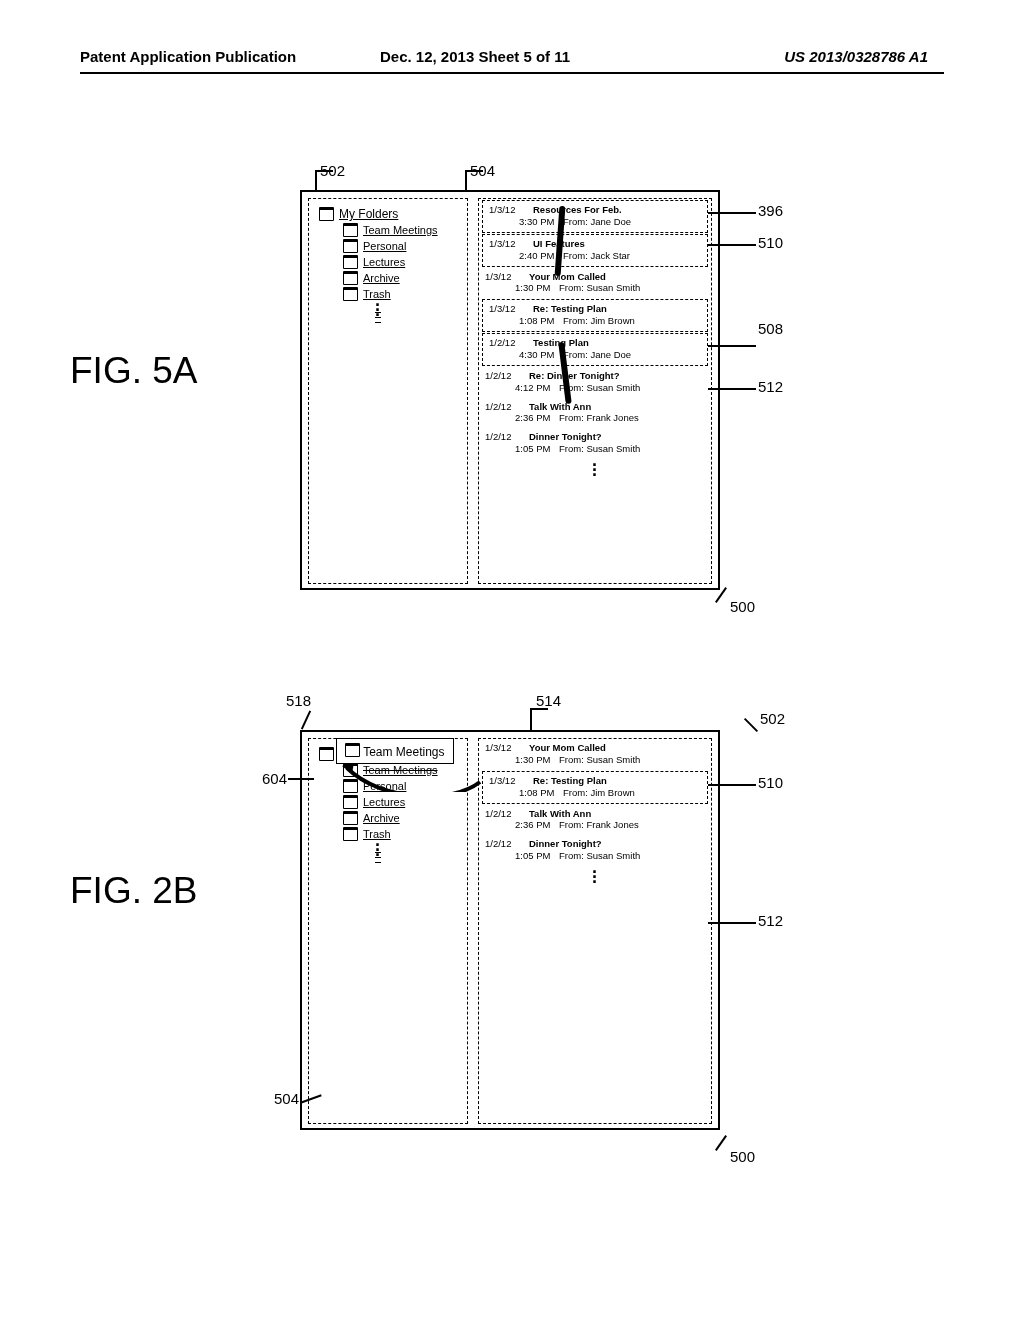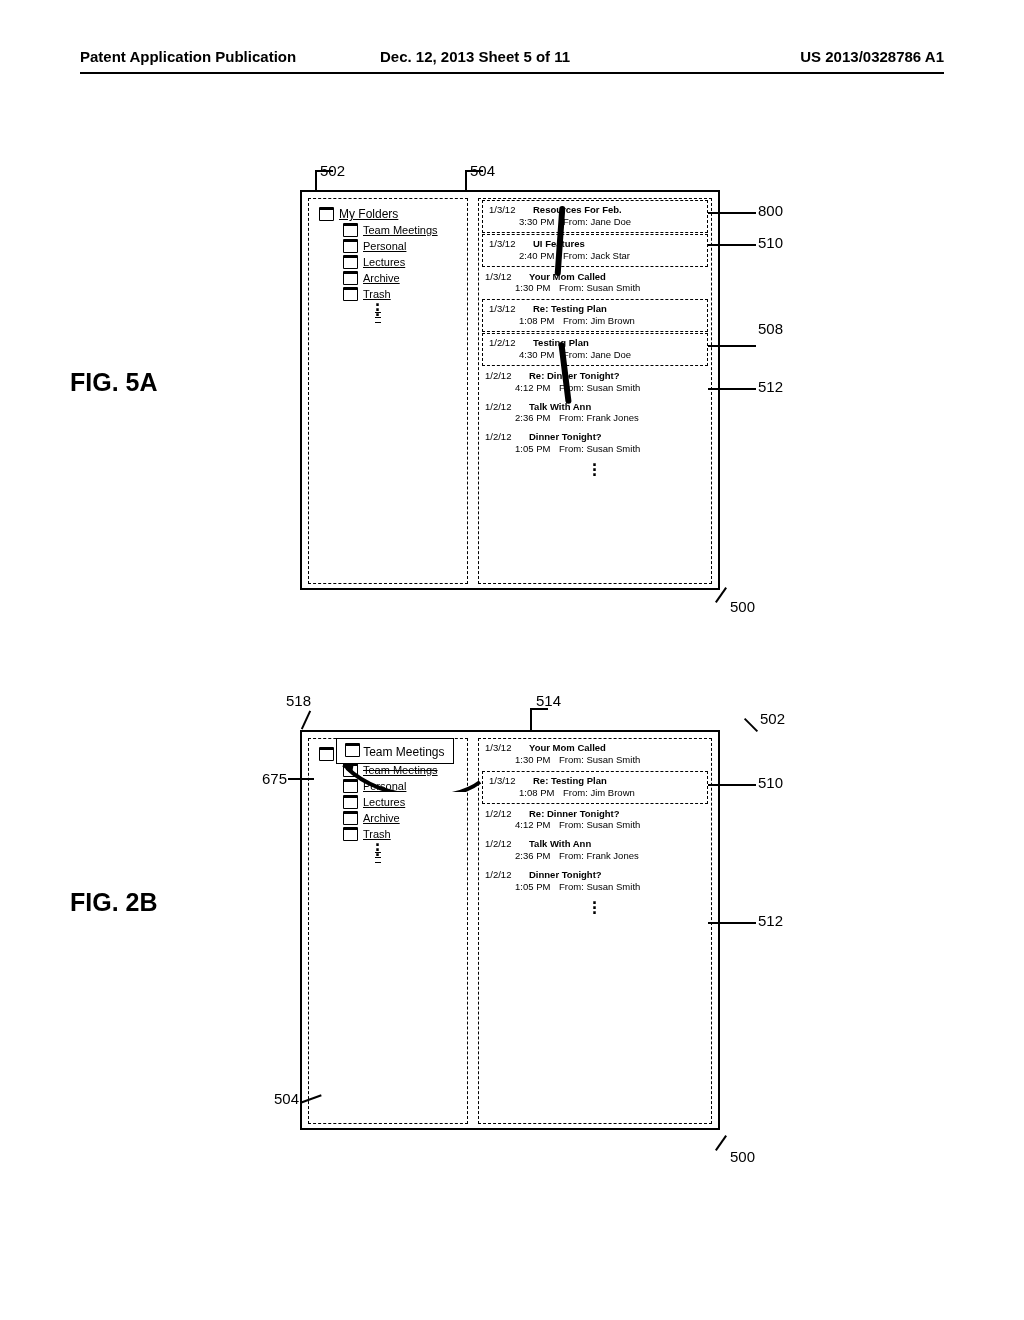--- a/index.html
+++ b/index.html
@@ -15,42 +15,42 @@
 .header {
   position: absolute;
   top: 48px;
   left: 80px;
   right: 80px;
   font-size: 15px;
   font-weight: bold;
 }
 .header .left  { position: absolute; left: 0; }
 .header .mid   { position: absolute; left: 300px; }
-.header .right { position: absolute; right: 0; }
+.header .right { position: absolute; right: 16px; font-style: italic; }
 .rule {
   position: absolute;
   top: 72px;
   left: 80px;
   right: 80px;
   border-top: 2px solid #000;
 }
 .figwrap {
   position: absolute;
   left: 0;
   width: 1024px;
 }
 .figA { top: 180px; height: 440px; }
 .figB { top: 700px; height: 480px; }
 
 .figlabel {
   position: absolute;
   left: 70px;
-  top: 188px;
-  font-size: 25px;
-  font-weight: bold;
+  top: 170px;
+  font-size: 37px;
+  font-weight: normal;
 }
 .window {
   position: absolute;
   left: 300px;
   width: 420px;
   height: 400px;
   border: 2.5px solid #000;
   box-sizing: border-box;
 }
 .pane {
@@ -148,21 +148,21 @@
   <div class="figlabel">FIG. 5A</div>
 
   <div class="lead" style="left:320px; top:-18px;">502</div>
   <div class="tick" style="left:315px; top:-10px; height:22px;"></div>
   <div class="line hline" style="left:315px; top:-10px; width:18px;"></div>
 
   <div class="lead" style="left:470px; top:-18px;">504</div>
   <div class="tick" style="left:465px; top:-10px; height:22px;"></div>
   <div class="line hline" style="left:465px; top:-10px; width:18px;"></div>
 
-  <div class="lead" style="left:758px; top:22px;">800</div>
+  <div class="lead" style="left:758px; top:22px;">396</div>
   <div class="line hline" style="left:708px; top:32px; width:48px;"></div>
 
   <div class="lead" style="left:758px; top:54px;">510</div>
   <div class="line hline" style="left:708px; top:64px; width:48px;"></div>
 
   <div class="lead" style="left:758px; top:140px;">508</div>
   <div class="line hline" style="left:708px; top:165px; width:48px;"></div>
 
   <div class="lead" style="left:758px; top:198px;">512</div>
   <div class="line hline" style="left:708px; top:208px; width:48px;"></div>
@@ -258,21 +258,21 @@
 
   <div class="lead" style="left:760px; top:10px;">502</div>
   <div class="tick" style="left:750px; top:16px; height:18px; transform:rotate(-45deg);"></div>
 
   <div class="lead" style="left:758px; top:74px;">510</div>
   <div class="line hline" style="left:708px; top:84px; width:48px;"></div>
 
   <div class="lead" style="left:758px; top:212px;">512</div>
   <div class="line hline" style="left:708px; top:222px; width:48px;"></div>
 
-  <div class="lead" style="left:262px; top:70px;">675</div>
+  <div class="lead" style="left:262px; top:70px;">604</div>
   <div class="line hline" style="left:288px; top:78px; width:26px;"></div>
 
   <div class="lead" style="left:274px; top:390px;">504</div>
   <div class="line hline" style="left:300px; top:398px; width:22px; transform:rotate(-20deg);"></div>
 
   <div class="lead" style="left:730px; top:448px;">500</div>
   <div class="tick" style="left:720px; top:434px; height:18px; transform:rotate(35deg);"></div>
 
   <div class="window" style="top:30px;">
 
@@ -311,24 +311,20 @@
     <div class="pane listPane" id="listB">
         <div class="msg">
           <div class="l1"><span class="dt">1/3/12</span><span class="subj">Your Mom Called</span></div>
           <div class="l2"><span class="tm">1:30 PM</span><span>From: Susan Smith</span></div>
         </div>
         <div class="msg highlight">
           <div class="l1"><span class="dt">1/3/12</span><span class="subj">Re: Testing Plan</span></div>
           <div class="l2"><span class="tm">1:08 PM</span><span>From: Jim Brown</span></div>
         </div>
         <div class="msg">
-          <div class="l1"><span class="dt">1/2/12</span><span class="subj">Re: Dinner Tonight?</span></div>
-          <div class="l2"><span class="tm">4:12 PM</span><span>From: Susan Smith</span></div>
-        </div>
-        <div class="msg">
           <div class="l1"><span class="dt">1/2/12</span><span class="subj">Talk With Ann</span></div>
           <div class="l2"><span class="tm">2:36 PM</span><span>From: Frank Jones</span></div>
         </div>
         <div class="msg">
           <div class="l1"><span class="dt">1/2/12</span><span class="subj">Dinner Tonight?</span></div>
           <div class="l2"><span class="tm">1:05 PM</span><span>From: Susan Smith</span></div>
         </div>
         <div class="vdots">·<br>·<br>·</div>
     </div>
 

